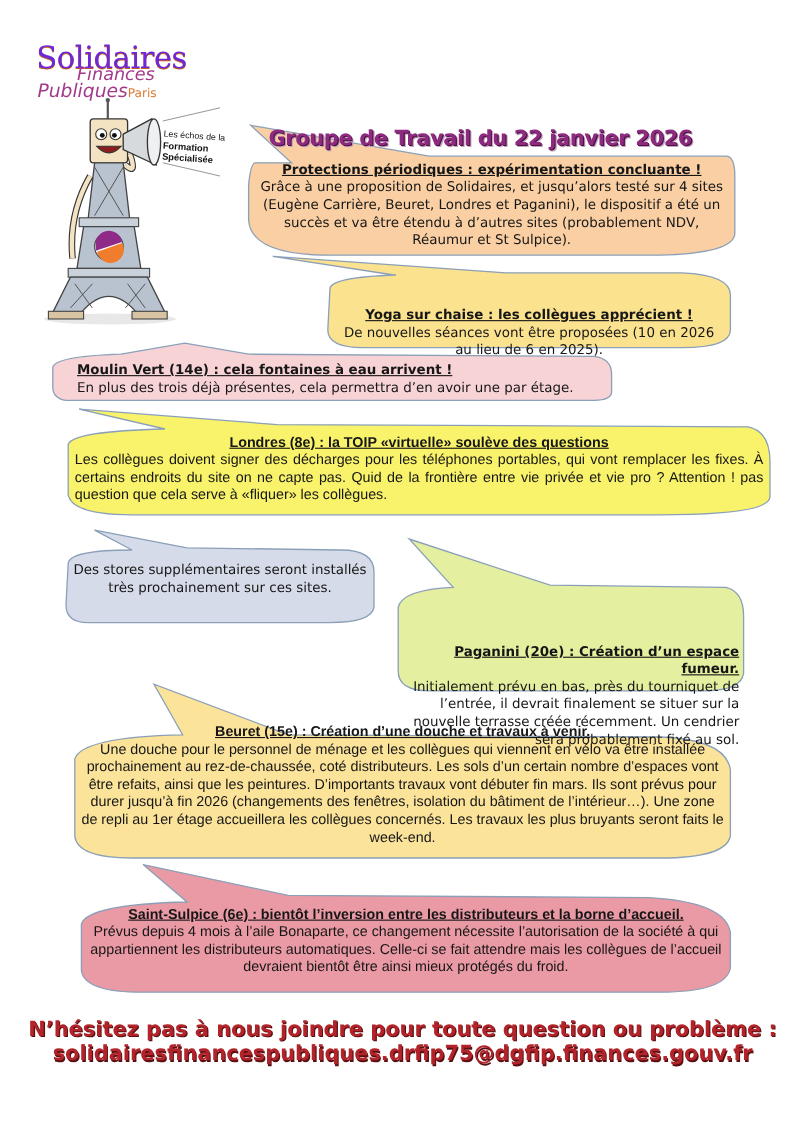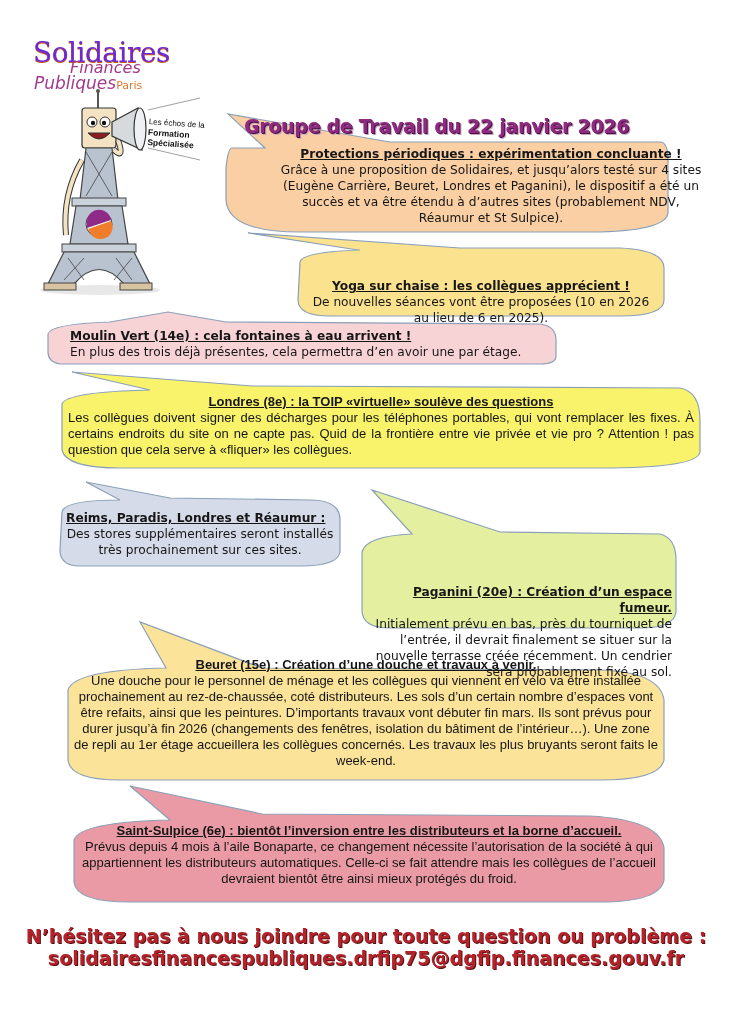--- a/index.html
+++ b/index.html
@@ -123,42 +123,41 @@
 </div>
 
 <div class="abs echo-label">
   <span class="l1">Les échos de la</span>
   <span>Formation</span>
   <span>Spécialisée</span>
 </div>
 
 <div class="abs title">Groupe de Travail du 22 janvier 2026</div>
 
-<div class="bubble-text center" style="left:232px; top:146px; width:430px;margin-left:44px;">
+<div class="bubble-text center" style="left:232px; top:146px; width:430px;">
   <span class="head">Protections périodiques : expérimentation concluante !</span>
   <span class="body">Grâce à une proposition de Solidaires, et jusqu’alors testé sur 4 sites (Eugène Carrière, Beuret, Londres et Paganini), le dispositif a été un succès et va être étendu à d’autres sites (probablement NDV, Réaumur et St Sulpice).</span>
 </div>
 
 <div class="bubble-text center" style="left:306px; top:262px; width:350px;margin-top:16px;">
   <span class="head">Yoga sur chaise : les collègues apprécient !</span>
   <span class="body">De nouvelles séances vont être proposées (10 en 2026 au lieu de 6 en 2025).</span>
 </div>
 
 <div class="bubble-text" style="left:70px; top:328px; width:480px;">
   <span class="head">Moulin Vert (14e) : cela fontaines à eau arrivent !</span>
   <span class="body">En plus des trois déjà présentes, cela permettra d’en avoir une par étage.</span>
 </div>
 
 <div class="bubble-text justify narrow" style="left:68px; top:394px; width:626px;">
   <span class="head center" style="">Londres (8e) : la TOIP «virtuelle» soulève des questions</span>
   <span class="body">Les collègues doivent signer des décharges pour les téléphones portables, qui vont remplacer les fixes. À certains endroits du site on ne capte pas. Quid de la frontière entre vie privée et vie pro ?  Attention ! pas question que cela serve à «fliquer» les collègues.</span>
 </div>
 
 <div class="bubble-text center" style="left:66px; top:510px; width:268px;">
-  <span class="head" style="text-align:left">Reims, Paradis, Londres et Réaumur :</span>
   <span class="body">Des stores supplémentaires seront installés très prochainement sur ces sites.</span>
 </div>
 
 <div class="bubble-text" style="left:364px; top:544px; width:308px; text-align:right;margin-top:40px;">
   <span class="head">Paganini (20e) : Création d’un espace fumeur.</span>
   <span class="body">Initialement prévu en bas, près du tourniquet de l’entrée, il devrait finalement se situer sur la nouvelle terrasse créée récemment. Un cendrier sera probablement fixé au sol.</span>
 </div>
 
 <div class="bubble-text center narrow" style="left:74px; top:657px; width:584px;">
   <span class="head">Beuret (15e) : Création d’une douche et travaux à venir.</span>

